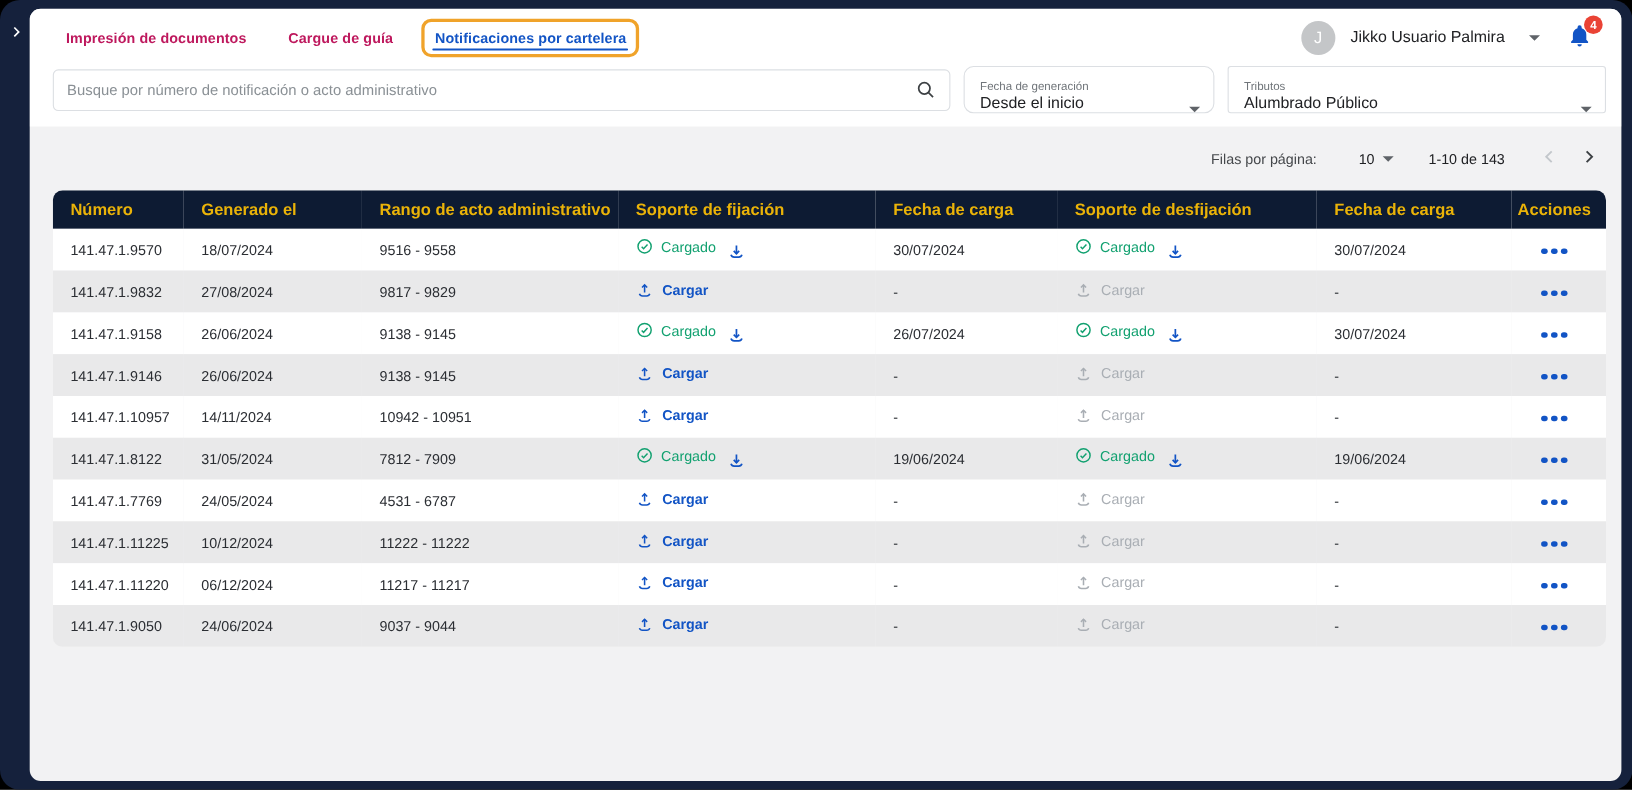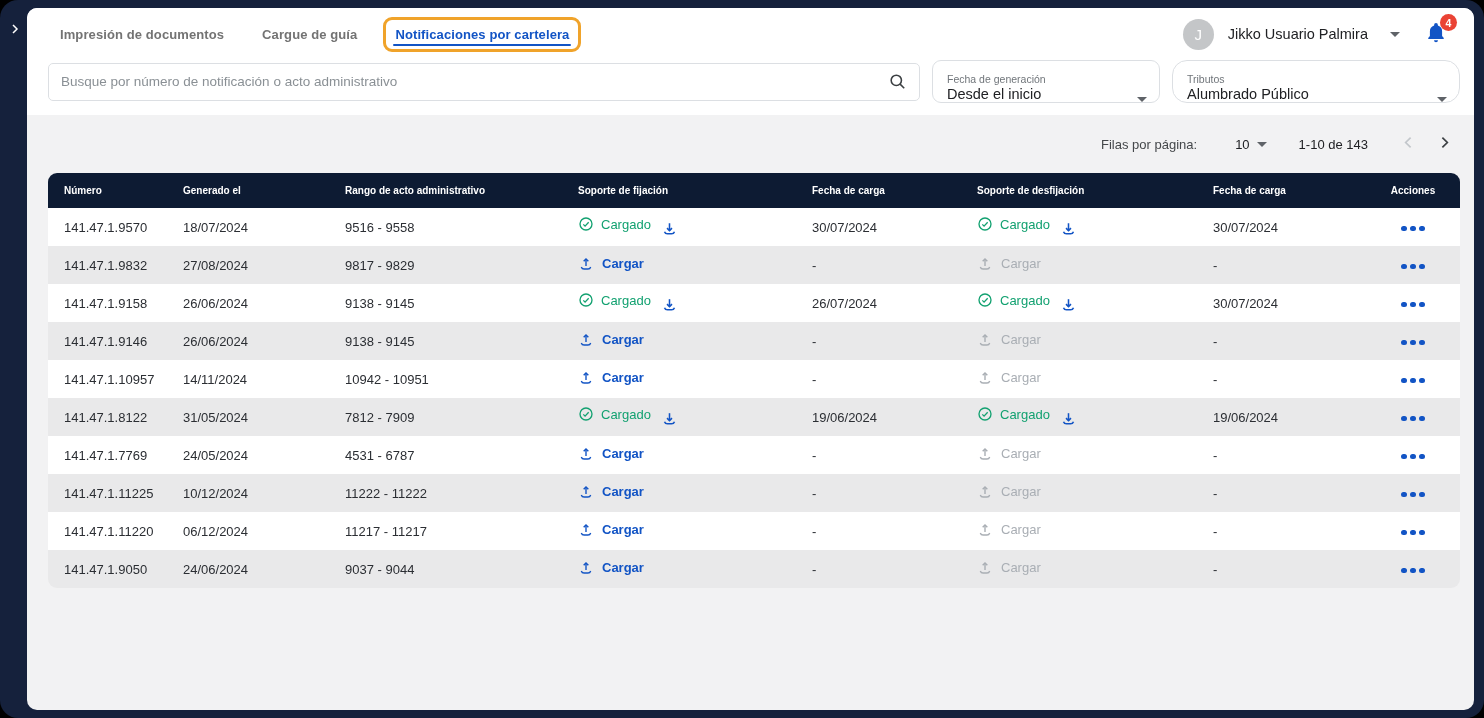--- a/index.html
+++ b/index.html
@@ -21,21 +21,21 @@
   .main {
     position:absolute; left:27px; top:8px; right:10px; bottom:8px;
     background:#f2f2f3; border-radius:10px; overflow:hidden;
   }
   .topbar { background:#ffffff; height:107px; padding:0 14px 0 21px; }
 
   
   .tabs-row { display:flex; align-items:center; height:52px; }
   .tabs { display:flex; align-items:center; gap:14px; }
   .tab {
-    font-size:13px; font-weight:bold; color:#737373; letter-spacing:.1px;
+    font-size:13px; font-weight:bold; color:#be185d; letter-spacing:.1px;
     padding:7px 9px; border:3px solid transparent; border-radius:9px;
     position:relative; cursor:pointer; background:none; font-family:inherit;
     white-space:nowrap;
   }
   .tab.active { color:#1254c5; border-color:#f0a32a; }
   .tab.active::after {
     content:""; position:absolute; left:7px; right:7px; bottom:3px;
     height:2px; background:#1254c5; border-radius:1px;
   }
   .top-right { margin-left:auto; display:flex; align-items:center; gap:10px; }
@@ -68,21 +68,21 @@
     font-family:inherit; background:transparent;
   }
   .search-box input::placeholder { color:#8a9095; }
   .search-icon { width:19px; height:19px; flex:none; cursor:pointer; }
   .search-icon svg { width:19px; height:19px; stroke:#3c4043; stroke-width:2; fill:none; }
   .select-box {
     height:43px; border:1px solid #dcdfe3; background:#fff; cursor:pointer;
     display:flex; align-items:flex-end; padding:0 12px 0 14px; flex:none;
   }
   .select-fecha { width:228px; border-radius:9px; }
-  .select-tributos { width:288px; border-radius:15px; }
+  .select-tributos { width:344px; border-radius:3px; }
   .select-texts { display:flex; flex-direction:column; gap:1px; flex:1; }
   .select-label { font-size:10.5px; color:#70757a; }
   .select-value { font-size:14.5px; color:#202124; }
   .select-caret { margin-left:8px; }
 
   
   .pagination {
     height:58px; display:flex; align-items:center; justify-content:flex-end;
     padding-right:16px; gap:8px; color:#44474a; font-size:13px;
   }
@@ -93,21 +93,21 @@
     display:flex; align-items:center; justify-content:center; padding:0; }
   .page-btn svg { width:17px; height:17px; fill:none; stroke-width:2.4; }
   .page-btn.prev svg { stroke:#c3c7cb; }
   .page-btn.next svg { stroke:#3c4043; }
 
   
   .content { padding:0 14px 0 21px; }
   .table-wrap { border-radius:9px; overflow:hidden; }
   table { width:100%; border-collapse:collapse; table-layout:fixed; }
   thead th {
-    background:#0d1b33; color:#ffffff; font-size:10px; font-weight:bold;
+    background:#0d1b33; color:#eab308; font-size:15px; font-weight:bold;
     text-align:left; height:35px; padding:0 8px 0 16px; white-space:nowrap;
   }
   thead th.th-actions { text-align:center; padding-left:0; }
   tbody td { height:38px; font-size:13px; color:#2b2e33; padding:0 8px 0 16px; white-space:nowrap; }
   tbody tr { background:#ffffff; }
   tbody tr.alt { background:#e9e9ea; }
   td.td-actions { text-align:center; padding-left:0; }
 
   .status { display:inline-flex; align-items:center; gap:7px; }
   .status svg { width:16px; height:16px; flex:none; }

